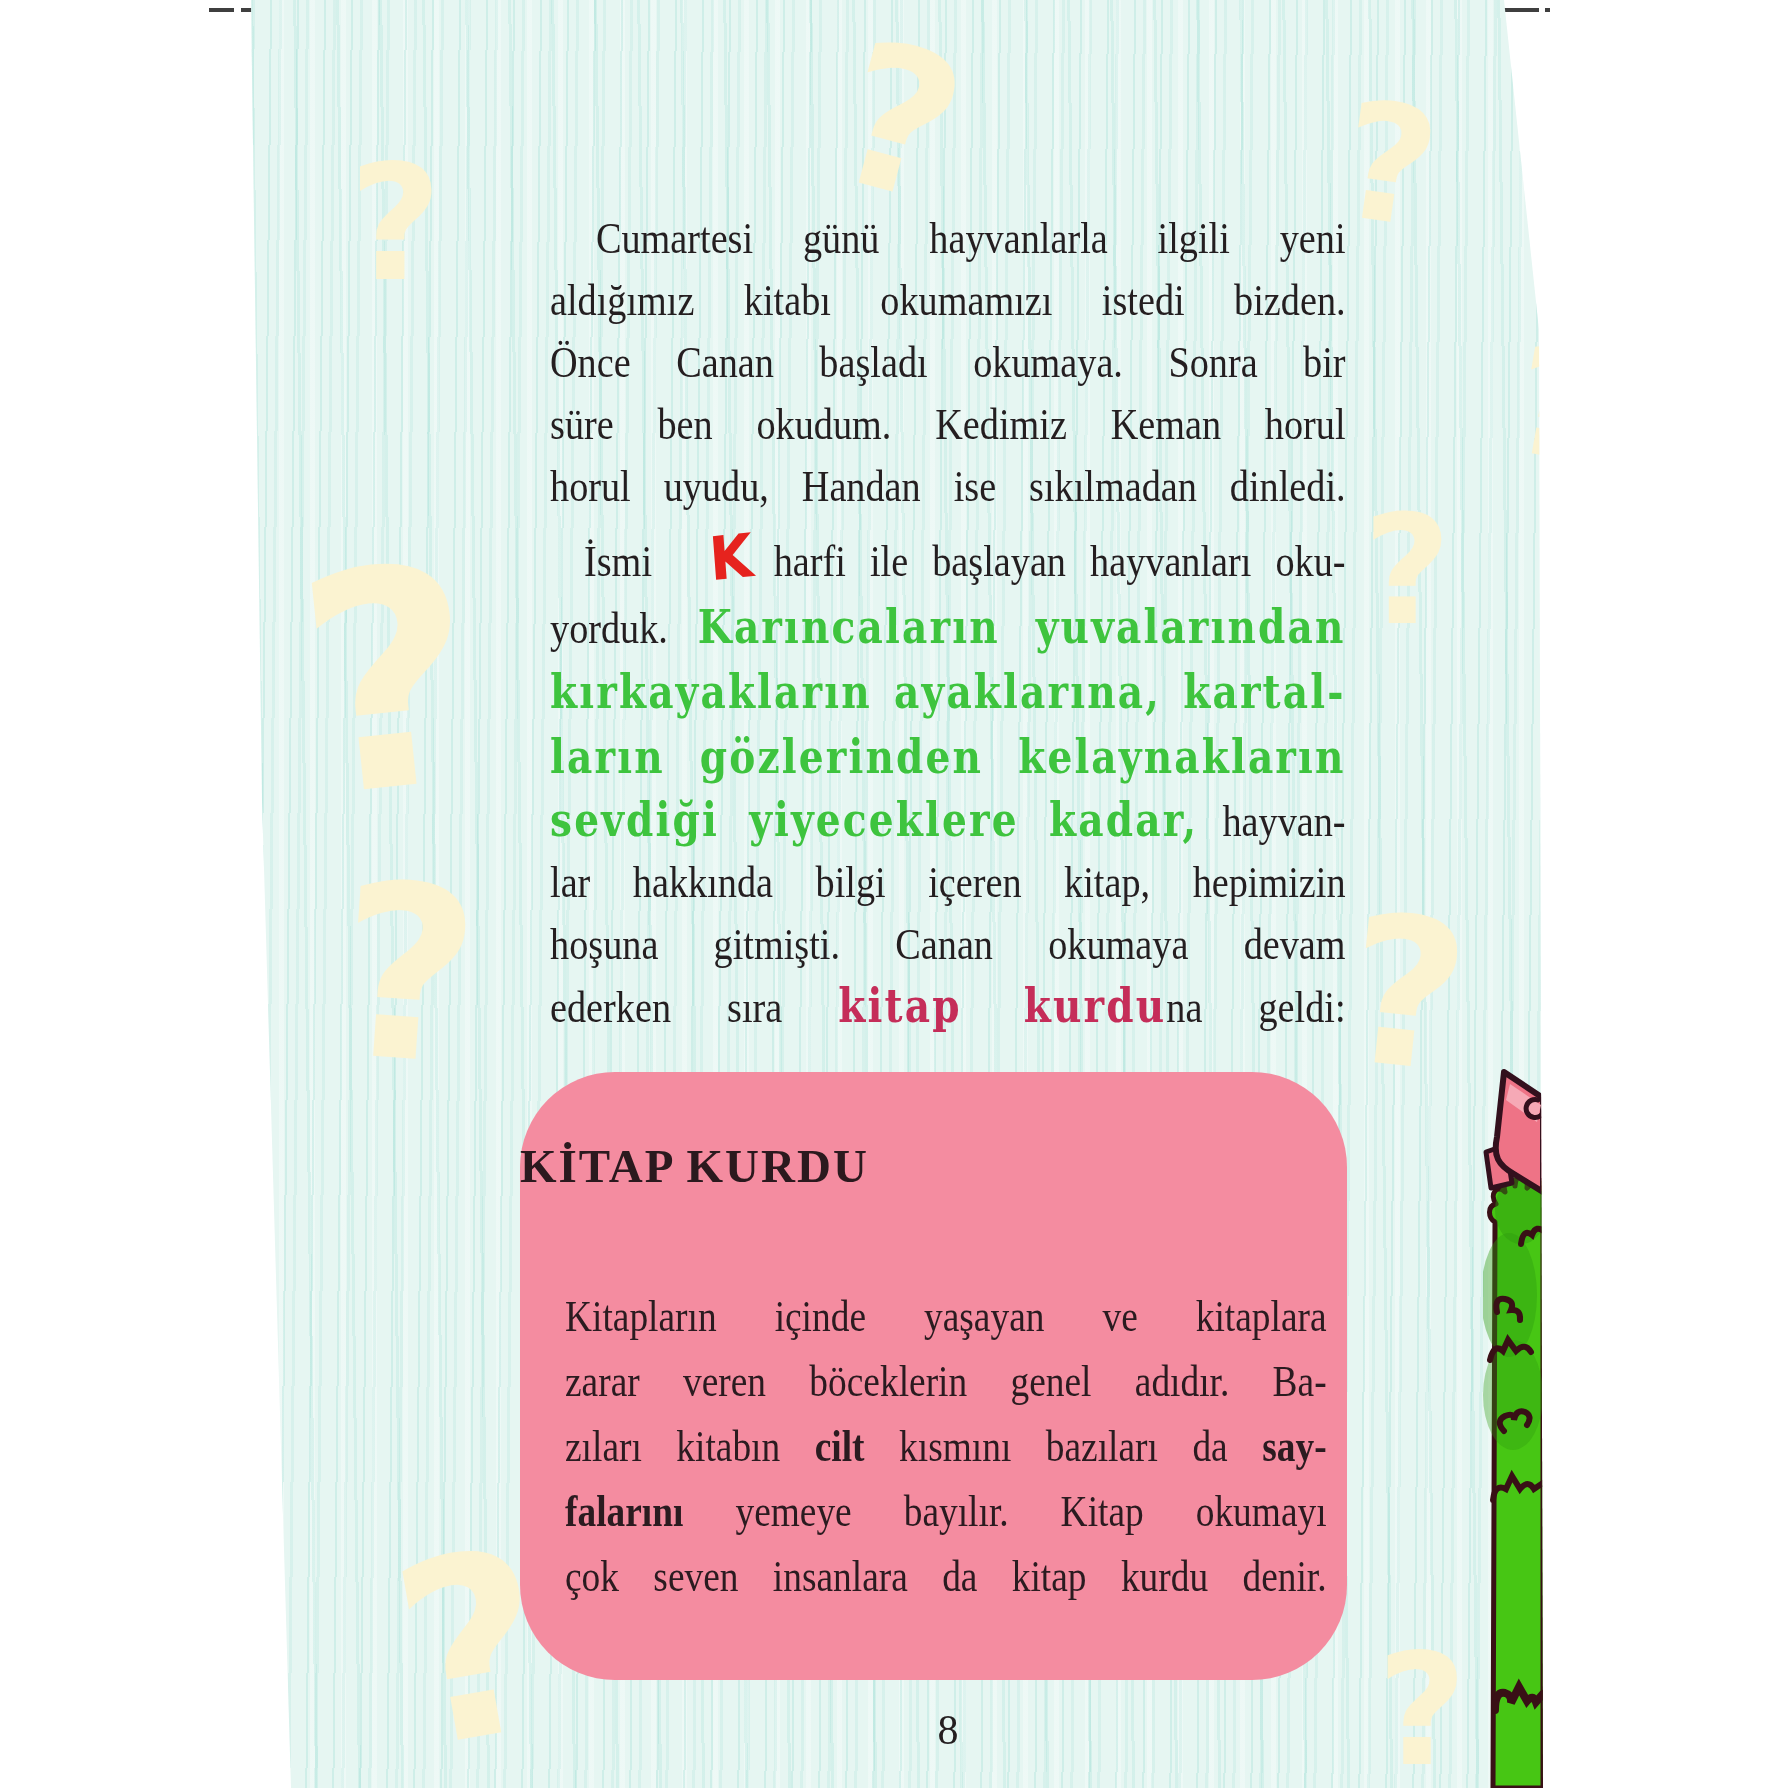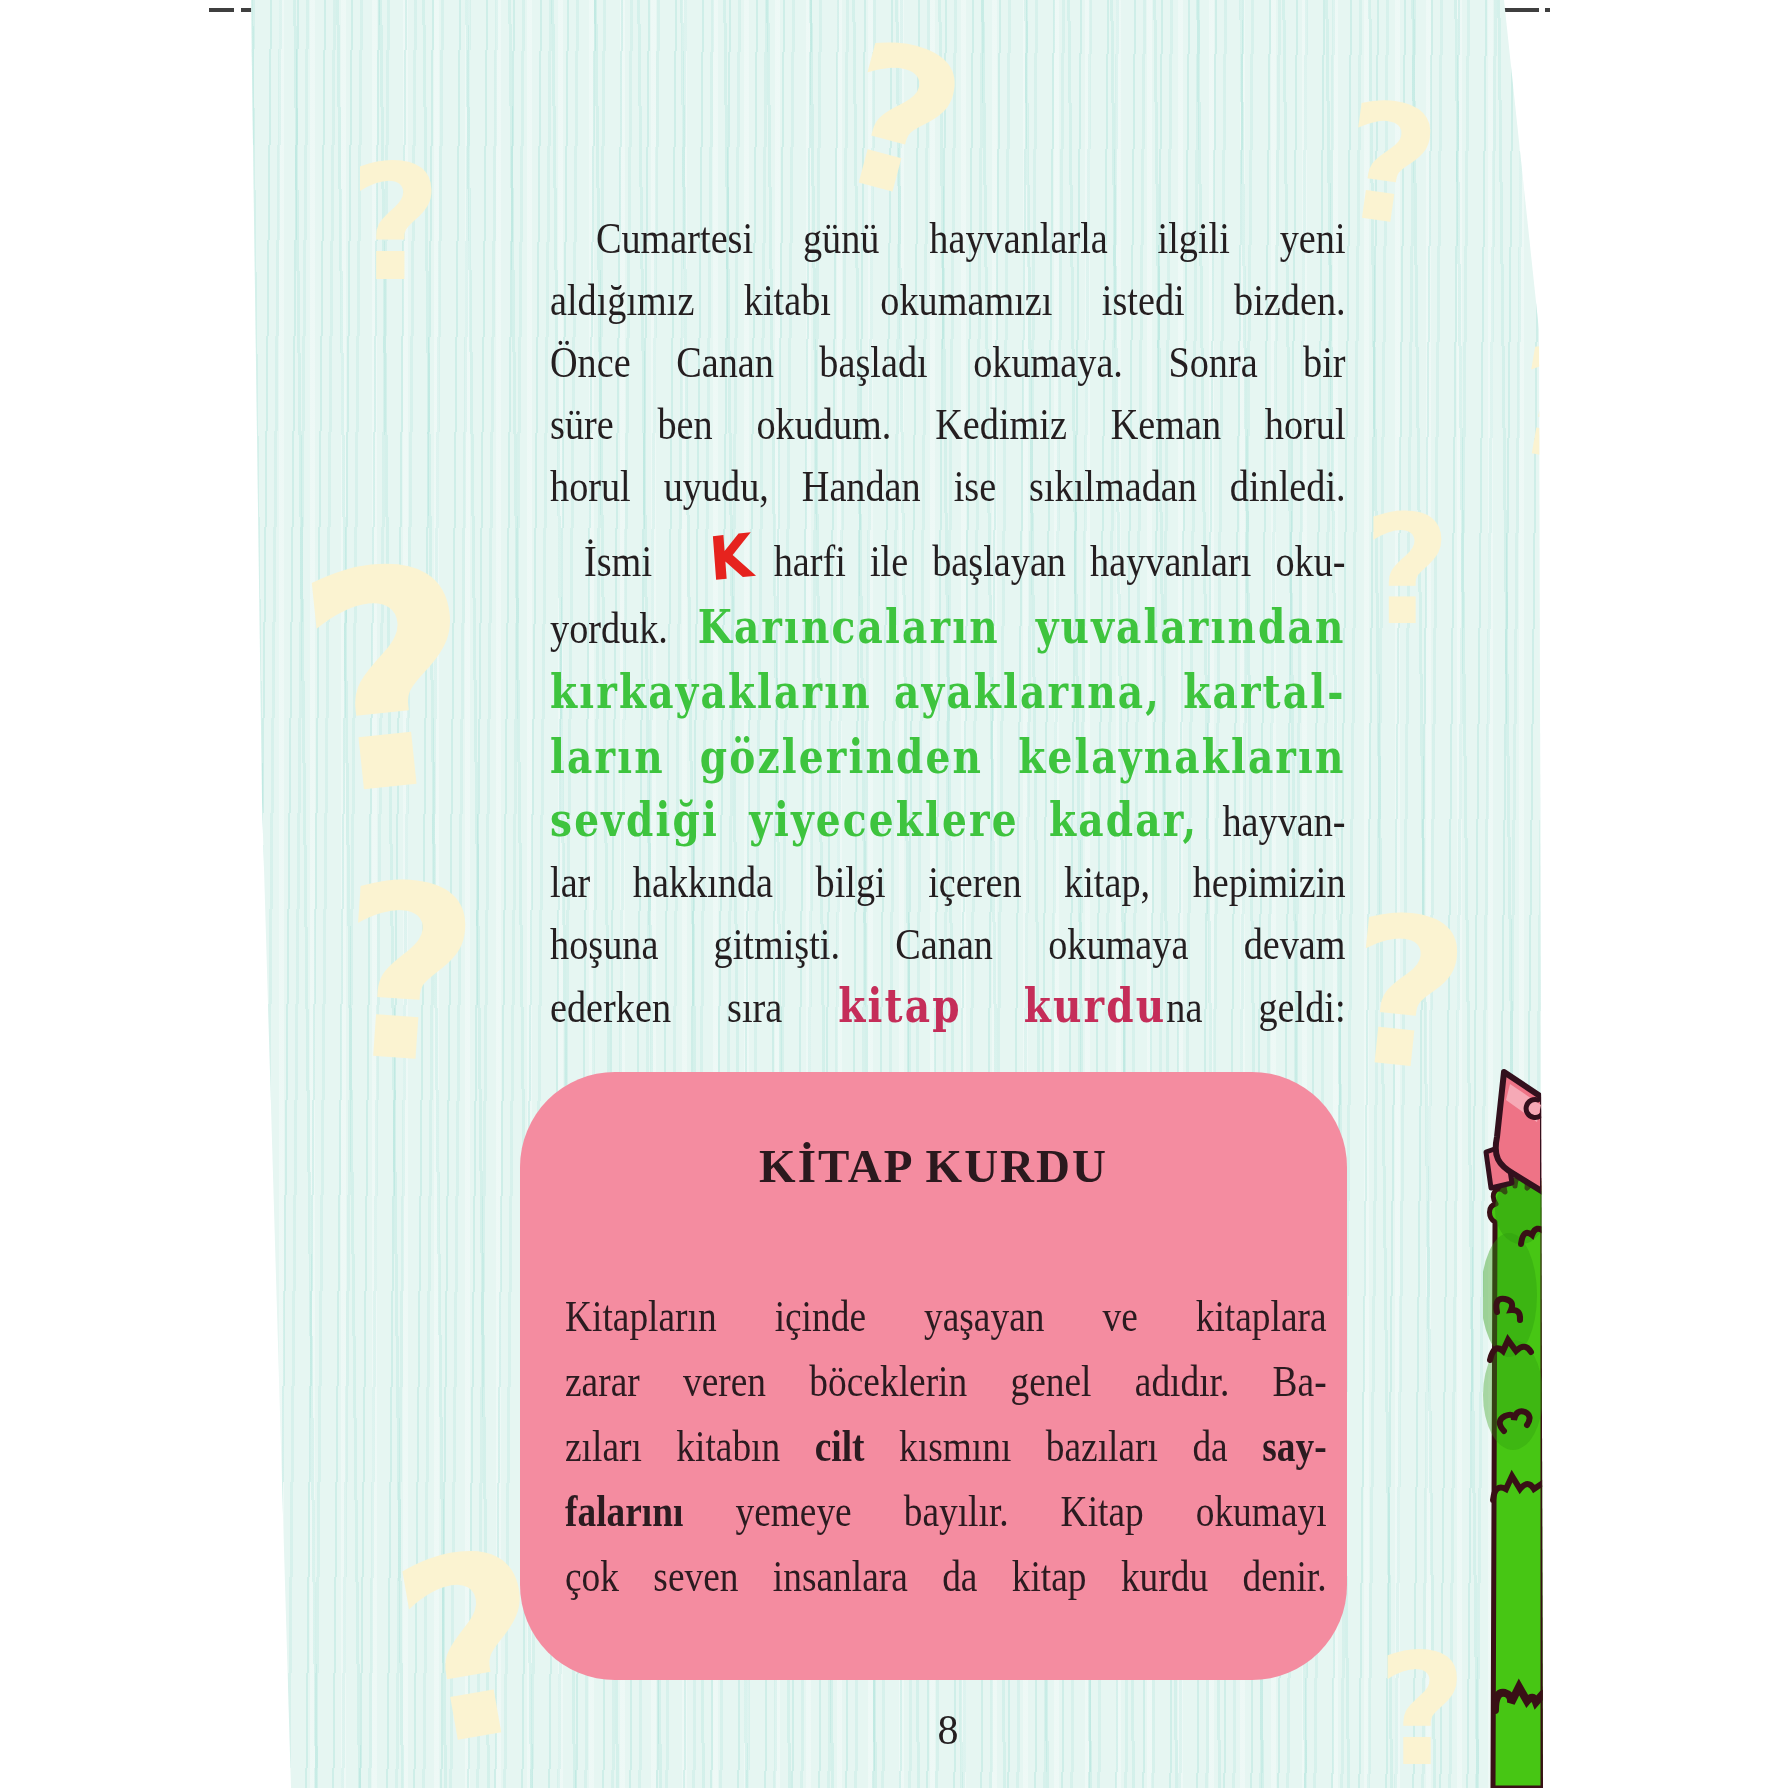--- a/index.html
+++ b/index.html
@@ -46,21 +46,21 @@
     font-family:"DejaVu Sans",sans-serif;font-weight:bold;font-size:60px;
     transform:rotate(-5deg) scaleX(1.1);vertical-align:-4px;line-height:0;
   }
   
   .infobox{
     position:absolute;left:520px;top:1072px;width:827px;height:608px;
     background:#f48ca0;border-radius:95px;
   }
   .box-title{
     position:absolute;left:520px;top:1139px;width:827px;
-    text-align:center;font-family:"Liberation Serif",serif;
+    font-family:"Liberation Serif",serif;
     font-weight:bold;font-size:47px;letter-spacing:2px;color:#2b191e;
   }
   .boxline{
     position:absolute;left:565px;width:896px;
     font-family:"Liberation Serif",serif;font-size:44px;line-height:62px;
     color:#2b1b20;text-align:justify;text-align-last:justify;
     transform:scaleX(0.85);transform-origin:0 0;white-space:nowrap;
   }
   .boxline b{font-weight:bold;}
   

